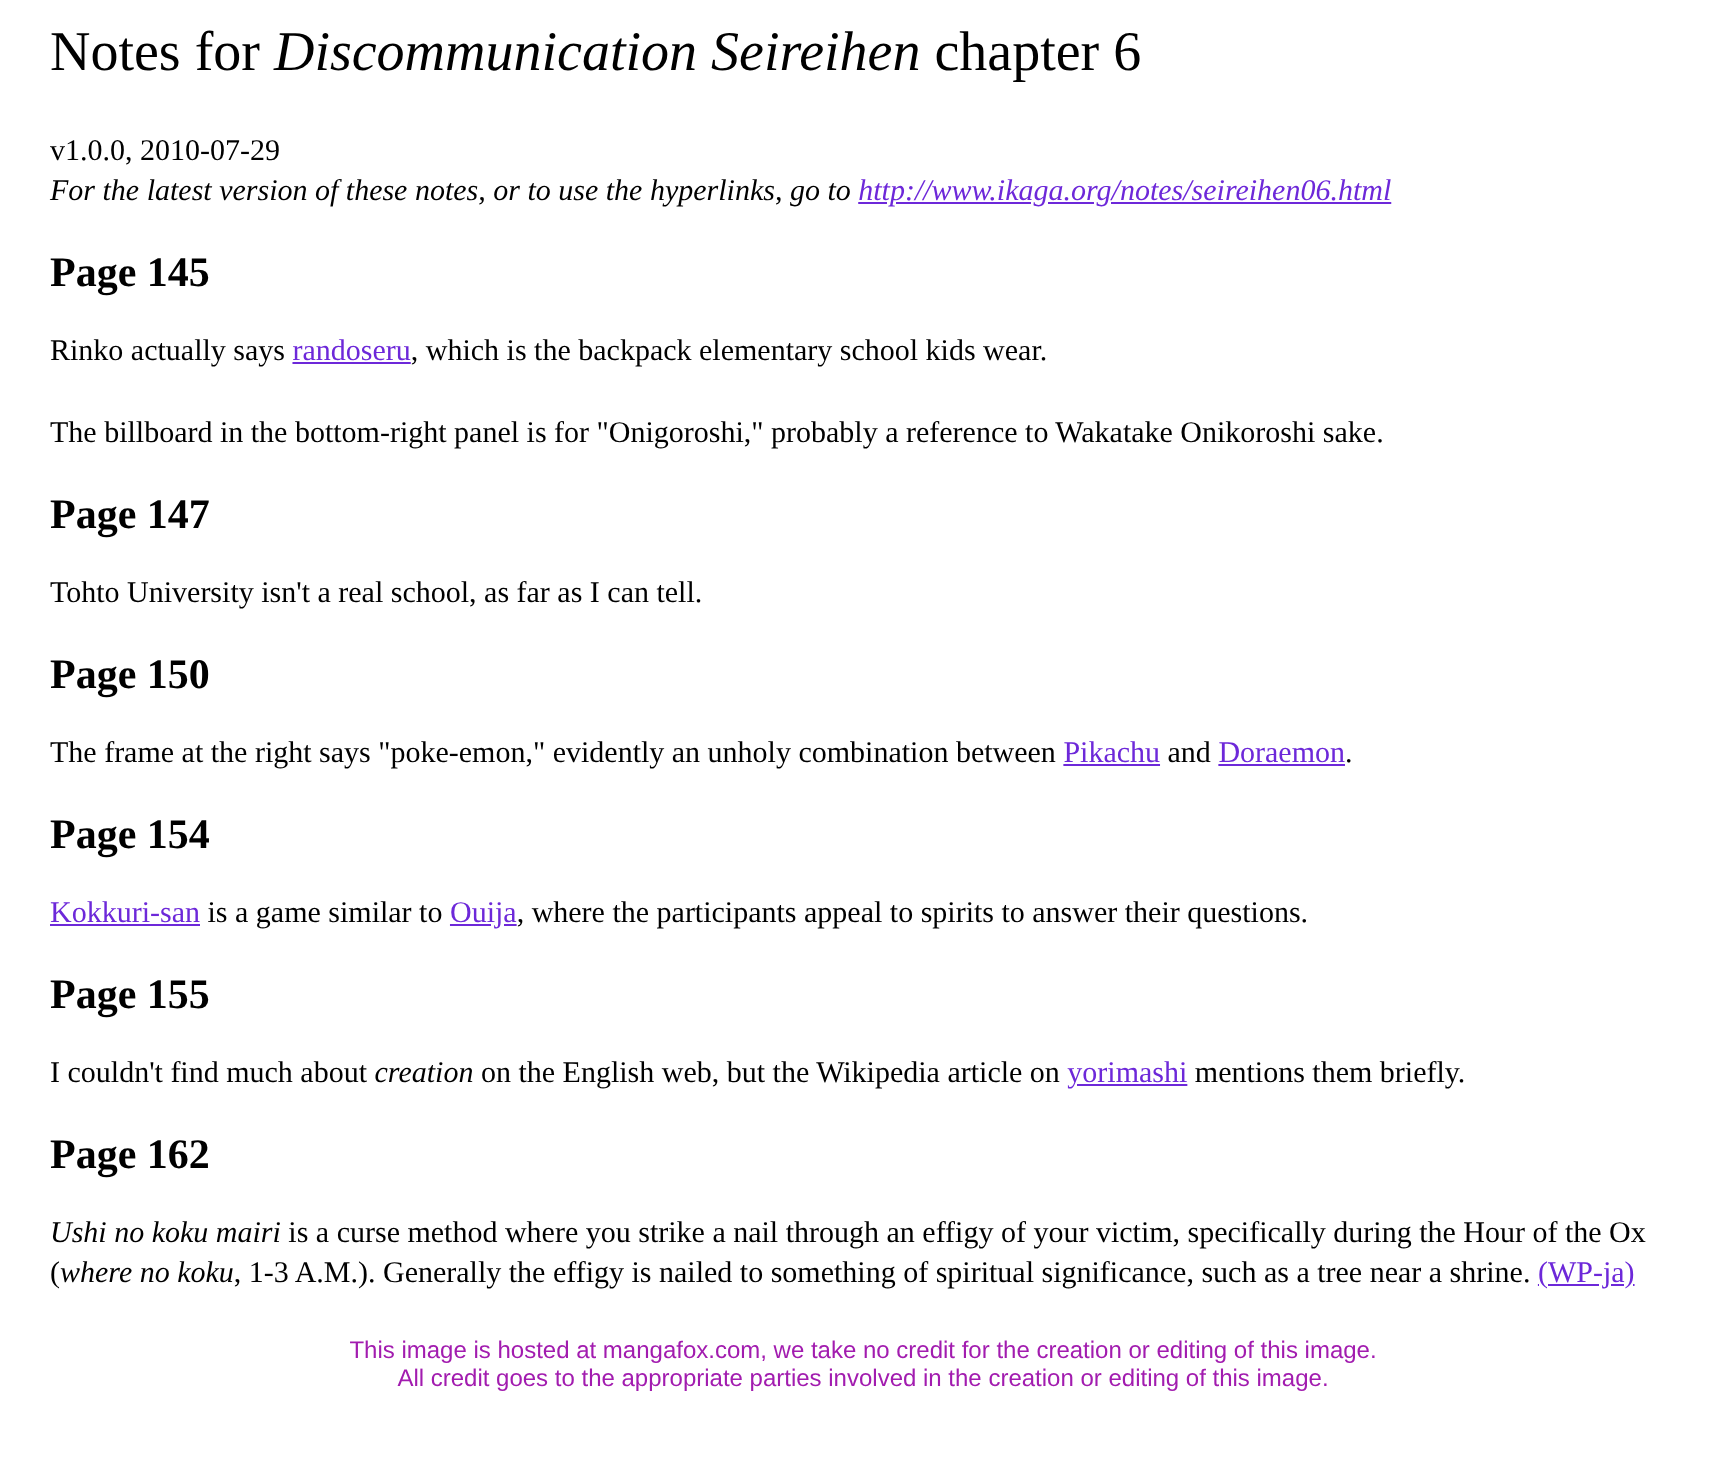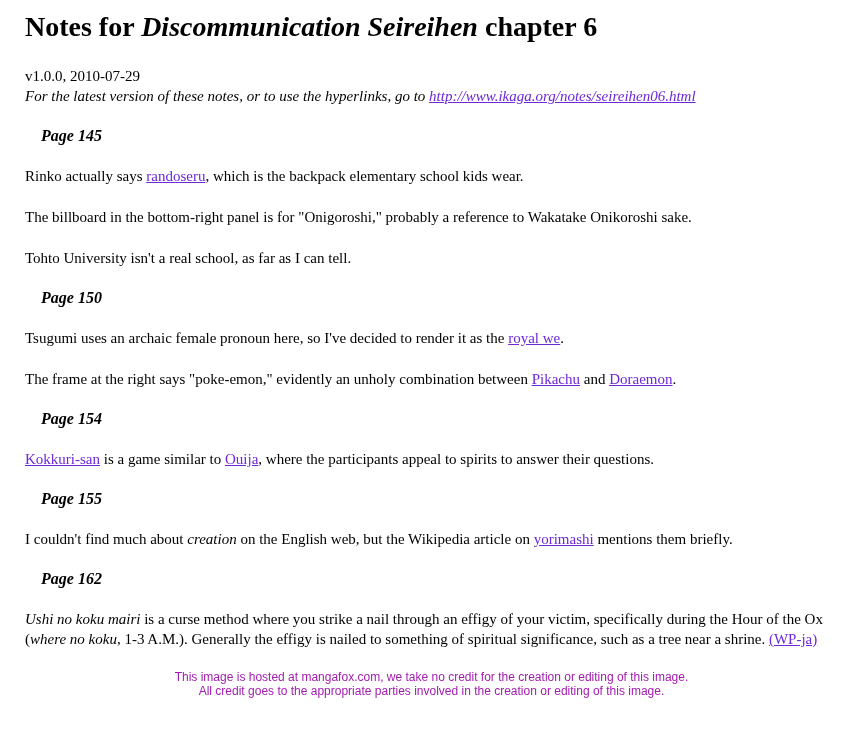--- a/index.html
+++ b/index.html
@@ -15,45 +15,44 @@
     font-family: "Liberation Serif", serif;
     font-size: 15px;
     overflow: hidden;
   }
   .content {
     padding: 12px 24px 0 25px;
   }
   .doc-title {
     font-size: 28px;
     line-height: 30px;
-    font-weight: bold;
+    font-weight: normal;
     margin: 0 0 24px 0;
   }
   .doc-title .title-italic {
     font-style: italic;
   }
   .meta {
     line-height: 20px;
     margin: 0;
     font-family: Liberation Serif, serif;
   }
   .meta-latest {
     font-style: italic;
   }
   a, .note-link {
     color: #6d28d9;
     text-decoration: underline;
     cursor: pointer;
   }
   h2.page-heading {
-    font-size: 16px;
+    font-size: 21px;
     line-height: 18px;
     font-weight: bold;
-    margin: 21px 16px;
-    font-style: italic;
+    margin: 21px 0;
   }
   p.note {
     margin: 21px 0;
     line-height: 20px;
     font-family: Liberation Serif, serif;
   }
   .footer {
     margin-top: 16px;
     text-align: center;
     font-family: "Liberation Sans", sans-serif;
@@ -71,23 +70,23 @@
 
   <div class="meta">
     <div>v1.0.0, 2010-07-29</div>
     <div class="meta-latest"><span>For the latest version of these notes, or to use the hyperlinks, go to </span><a href="#">http://www.ikaga.org/notes/seireihen06.html</a></div>
   </div>
 
   <div id="sections">
       <h2 class="page-heading">Page 145</h2>
       <p class="note"><span>Rinko actually says </span><a href="#" class="note-link">randoseru</a><span>, which is the backpack elementary school kids wear.</span></p>
       <p class="note"><span>The billboard in the bottom-right panel is for "Onigoroshi," probably a reference to Wakatake Onikoroshi sake.</span></p>
+      <h2 class="page-heading">Page 147</h2>
       <p class="note"><span>Tohto University isn't a real school, as far as I can tell.</span></p>
       <h2 class="page-heading">Page 150</h2>
-      <p class="note"><span>Tsugumi uses an archaic female pronoun here, so I've decided to render it as the </span><a href="#" class="note-link">royal we</a><span>.</span></p>
       <p class="note"><span>The frame at the right says "poke-emon," evidently an unholy combination between </span><a href="#" class="note-link">Pikachu</a><span> and </span><a href="#" class="note-link">Doraemon</a><span>.</span></p>
       <h2 class="page-heading">Page 154</h2>
       <p class="note"><a href="#" class="note-link">Kokkuri-san</a><span> is a game similar to </span><a href="#" class="note-link">Ouija</a><span>, where the participants appeal to spirits to answer their questions.</span></p>
       <h2 class="page-heading">Page 155</h2>
       <p class="note"><span>I couldn't find much about </span><i>creation</i><span> on the English web, but the Wikipedia article on </span><a href="#" class="note-link">yorimashi</a><span> mentions them briefly.</span></p>
       <h2 class="page-heading">Page 162</h2>
       <p class="note"><i>Ushi no koku mairi</i><span> is a curse method where you strike a nail through an effigy of your victim, specifically during the Hour of the Ox (</span><i>where no koku</i><span>, 1-3 A.M.). Generally the effigy is nailed to something of spiritual significance, such as a tree near a shrine. </span><a href="#" class="note-link">(WP-ja)</a></p>
     </div>
 
 </div>

